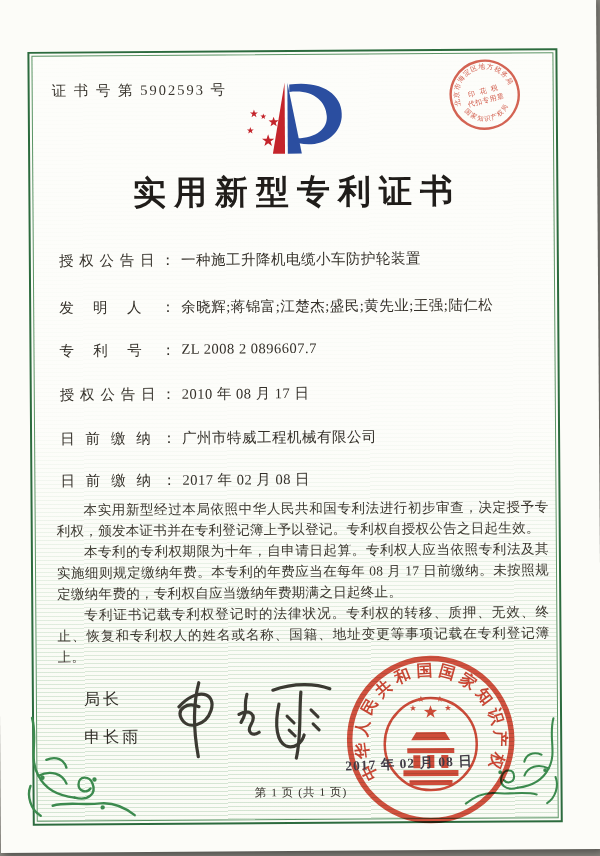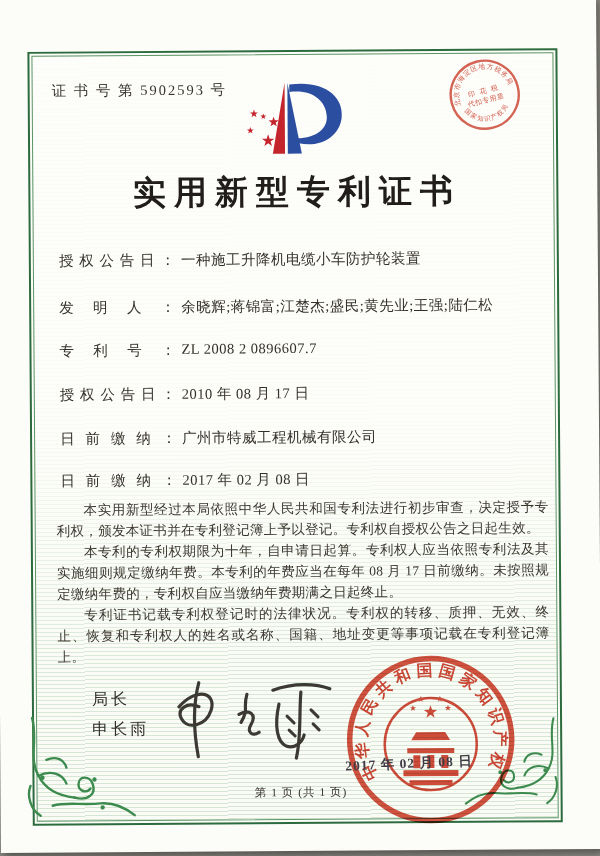--- a/index.html
+++ b/index.html
@@ -36,22 +36,22 @@
     font-size:33px;font-weight:bold;color:#201d1a;letter-spacing:8px;
   }
   .row{position:absolute;left:62px;width:480px;font-size:14.5px;color:#35312a;white-space:nowrap;}
   .flabel{display:inline-block;width:116px;text-align:justify;text-align-last:justify;vertical-align:top;}
   .fvalue{margin-left:6px;letter-spacing:0.5px;}
   .paras{
     position:absolute;left:58px;top:500px;width:492px;
     font-size:13.5px;line-height:21px;color:#3b372f;text-align:justify;
   }
   .paras p{margin:0;text-indent:2em;letter-spacing:0.3px;}
-  .signer{position:absolute;left:92px;top:690px;font-size:16px;color:#2e2b25;letter-spacing:3px;}
-  .signer .name{margin-top:9px;font-family:Liberation Serif, serif;}
+  .signer{position:absolute;left:84px;top:690px;font-size:16px;color:#2e2b25;letter-spacing:3px;}
+  .signer .name{margin-top:17px;font-family:Liberation Serif, serif;}
   .sig{position:absolute;left:165px;top:666px;width:175px;height:105px;}
   .seal-big{position:absolute;left:343px;top:655px;width:175px;height:175px;mix-blend-mode:multiply;}
   .seal-tax{position:absolute;left:451px;top:60px;width:76px;height:76px;transform:rotate(-14deg);mix-blend-mode:multiply;}
   .date-stamp{
     position:absolute;left:345px;top:757px;width:160px;font-size:13.5px;font-weight:bold;
     color:#403b45;letter-spacing:1px;transform:rotate(-2deg);white-space:nowrap;
   }
   .footer{
     position:absolute;left:0;top:787px;width:100%;text-align:center;
     font-size:11.5px;color:#35312a;letter-spacing:1px;

